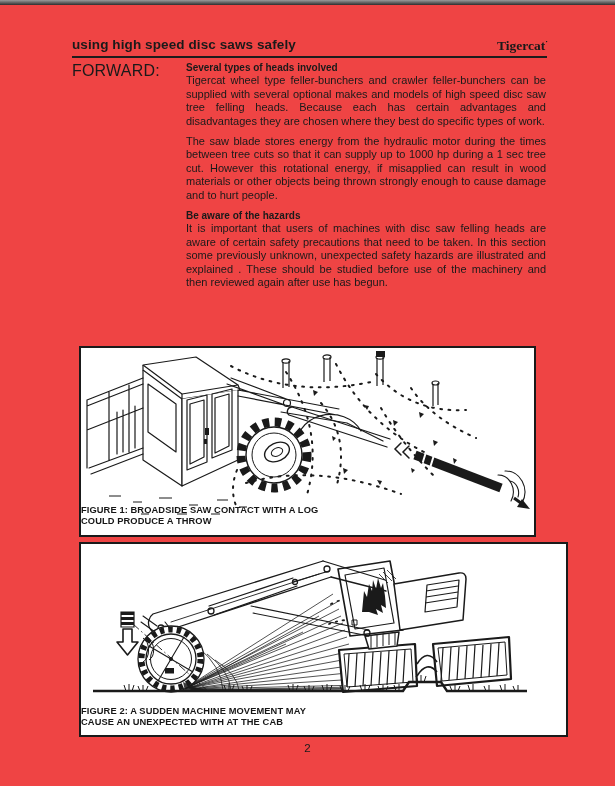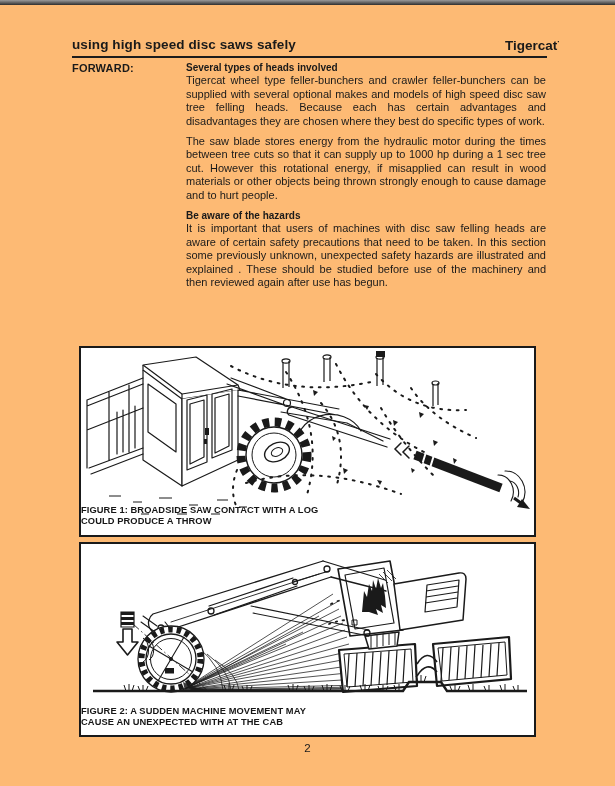--- a/index.html
+++ b/index.html
@@ -1,30 +1,30 @@
 <!DOCTYPE html>
 <html><head>
 <meta charset="utf-8">
 <style>
   html,body{margin:0;padding:0;background:#ffffff;}
-  .page{position:relative;width:615px;height:786px;background:#fdba74;overflow:hidden;
+  .page{position:relative;width:615px;height:786px;background:#ef4444;overflow:hidden;
         font-family:"Liberation Sans",sans-serif;color:#1a1a1a;}
   .top-bar{position:absolute;top:0;left:0;width:615px;height:5px;
            background:linear-gradient(#9a9a9a,#2f2f2f);}
   .title{position:absolute;top:37px;left:72px;font-size:13.5px;font-weight:bold;letter-spacing:0.1px;}
-  .brand{position:absolute;top:37px;right:55px;font-size:13.5px;font-weight:bold;}
+  .brand{position:absolute;top:37px;right:67px;font-size:13.5px;font-weight:bold;font-family:Liberation Serif, serif;}
   .brand .tm{font-size:8px;vertical-align:6px;}
   .rule{position:absolute;top:56px;left:72px;width:475px;border-top:2px solid #1c1c1c;}
-  .forward{position:absolute;top:62px;left:72px;font-size:11px;font-weight:bold;letter-spacing:0.2px;}
+  .forward{position:absolute;top:62px;left:72px;font-size:16px;font-weight:normal;letter-spacing:0.2px;}
   .content{position:absolute;top:61px;left:186px;width:360px;}
   .sec-heading{font-size:10px;line-height:13.4px;font-weight:bold;}
   .sec-body{margin:0 0 7px 0;font-size:11px;line-height:13.4px;text-align:justify;}
   .fig{position:absolute;left:79px;width:453px;border:2px solid #1a1a1a;background:#fff;}
   .fig1{top:346px;height:187px;}
-  .fig2{top:542px;height:191px;}
+  .fig2{top:542px;height:191px;padding-left:32px;}
   .fig svg{position:absolute;top:0;left:0;display:block;}
   .figcaption{position:absolute;left:0;right:0;font-weight:bold;
               font-size:9.3px;line-height:11.6px;letter-spacing:0.1px;color:#161616;}
   .fig1 .figcaption{bottom:7px;}
   .fig2 .figcaption{bottom:6px;}
   .page-number{position:absolute;top:742px;left:0;width:615px;text-align:center;font-size:11.5px;}
 </style>
 </head>
 <body>
 

